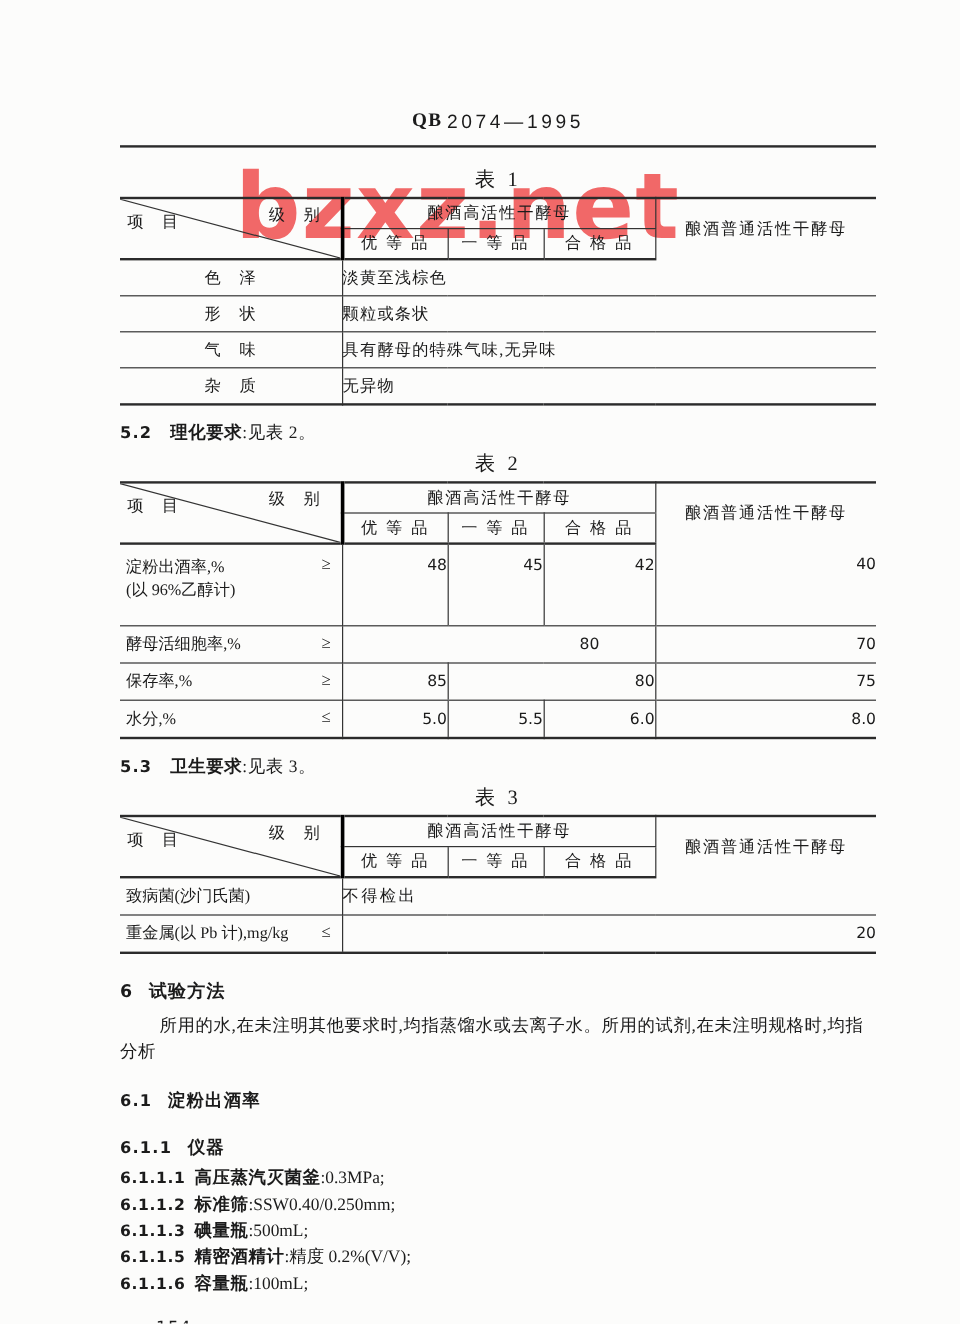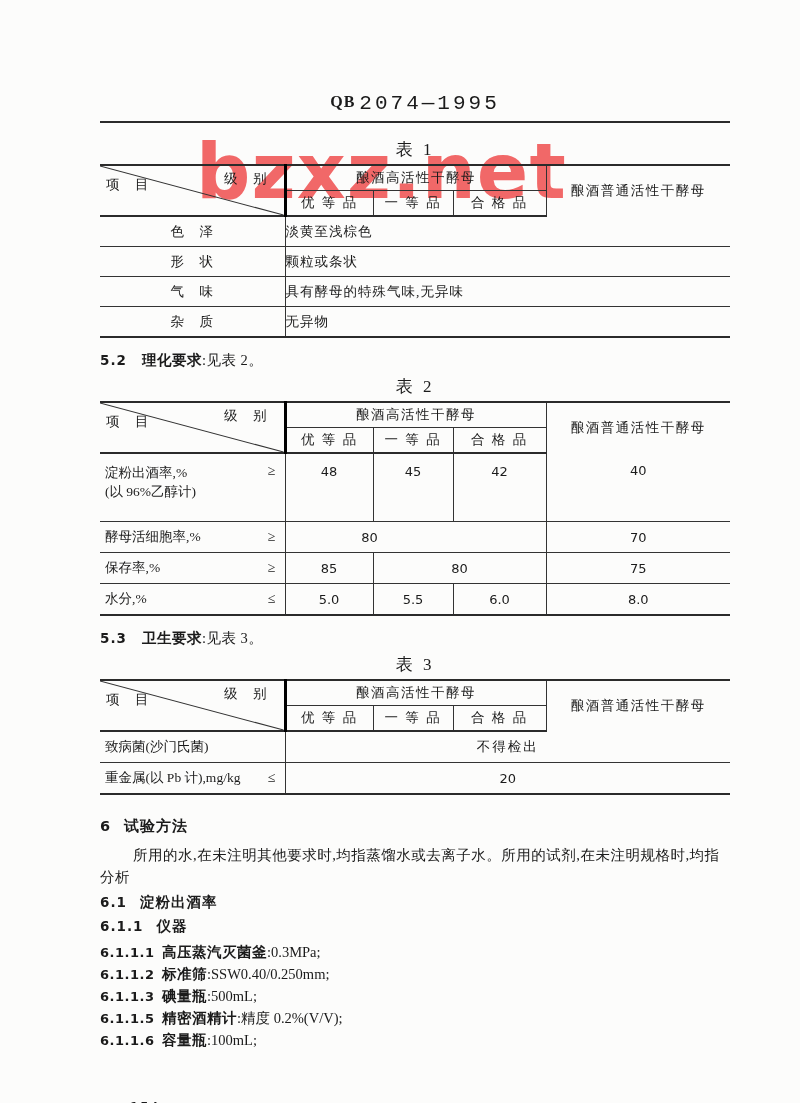--- a/index.html
+++ b/index.html
@@ -12,21 +12,21 @@
     position:absolute;left:196px;top:134px;z-index:0;
     font-family:"DejaVu Sans",sans-serif;font-weight:800;
     font-size:76px;line-height:1;letter-spacing:1px;
     color:#ef4444;opacity:.8;user-select:none;
   }
   .content{position:absolute;left:100px;top:0;width:630px;z-index:1;}
 
   
   .std-code{margin-top:92px;height:26px;text-align:center;white-space:nowrap;}
   .std-prefix{font-weight:bold;font-size:16px;letter-spacing:1px;vertical-align:2px;}
-  .std-num{font-family:Liberation Mono, monospace;font-size:21px;letter-spacing:3px;}
+  .std-num{font-family:Liberation Sans, sans-serif;font-size:16px;letter-spacing:3px;}
   .top-rule{border-top:2px solid #2b2b2b;margin-top:3px;height:0;}
 
   
   .tbl-caption{text-align:center;font-size:17px;letter-spacing:3px;margin-top:15px;margin-bottom:3px;}
   .cap2{margin-top:5px;}
   .clause{margin-top:13px;font-size:14.5px;letter-spacing:.5px;}
   .cnum{font-family:"DejaVu Sans",sans-serif;font-weight:bold;font-size:13.5px;margin-right:15px;letter-spacing:1px;}
   .cttl{font-weight:bold;}
 
   
@@ -42,36 +42,36 @@
   .hr2 td{height:24px;text-align:center;letter-spacing:2px;border-bottom:2px solid #2b2b2b;}
   td.group-high{border-bottom:1px solid #333;}
   td.diag{position:relative;border-right:3px solid #000000;border-bottom:2px solid #2b2b2b;}
   td.diag svg{position:absolute;left:0;top:0;width:100%;height:100%;display:block;}
   .diag-grade{position:absolute;top:4px;right:16px;font-size:13.5px;letter-spacing:1px;}
   .diag-item{position:absolute;bottom:21px;left:6px;font-size:13.5px;letter-spacing:1px;}
   tr.brow td{height:29px;border-bottom:1px solid #333;}
   tr.brow30 td{height:30px;border-bottom:1px solid #333;}
   td.item-c{text-align:center;letter-spacing:1px;}
   td.val-l{text-align:left;padding-left:13px;letter-spacing:1px;}
-  td.num-c{text-align:center;font-family:"DejaVu Sans",sans-serif;font-size:13px;}
-  td.val-c{text-align:center;letter-spacing:2px;}
+  td.num-c{text-align:right;font-family:"DejaVu Sans",sans-serif;font-size:13px;}
+  td.val-c{text-align:left;letter-spacing:2px;}
   .lbl-flex{display:flex;justify-content:space-between;align-items:center;padding:0 9px 0 5px;}
   .op{font-size:14px;}
   tr.tall td{height:57px;vertical-align:top;border-bottom:1px solid #333;margin-left:16px;}
   tr.tall td.num-c{padding-top:10px;}
   tr.tall .lbl-flex{align-items:flex-start;padding-top:9px;}
   .lbl-two div{line-height:19px;}
   .shiftl{display:inline-block;transform:translateX(-46px);}
 
   
   .sec-heading{margin-top:22px;font-size:15px;font-weight:bold;letter-spacing:1px;}
   .sec-heading .cnum{font-size:14.5px;margin-right:13px;}
   .para{margin-top:8px;font-size:14.5px;line-height:22px;letter-spacing:.5px;}
   .para .l1{text-indent:33px;}
-  .sub{margin-top:5px;font-size:14.5px;font-weight:bold;letter-spacing:1px;}
+  .sub{margin-top:20px;font-size:14.5px;font-weight:bold;letter-spacing:1px;}
   .sub .cnum{font-size:13.5px;margin-right:13px;}
   .apparatus{margin-top:5px;}
   .list-item{height:22px;line-height:22px;font-size:14.5px;white-space:nowrap;}
   .list-item .num{display:inline-block;width:62px;font-family:"DejaVu Sans",sans-serif;font-weight:bold;font-size:13px;letter-spacing:.5px;}
   .list-item .name{font-weight:bold;letter-spacing:.5px;}
   .page-num{position:absolute;left:130px;top:1099px;z-index:1;font-family:"DejaVu Sans",sans-serif;font-size:14px;letter-spacing:1px;}
 </style>
 </head>
 <body>
 

